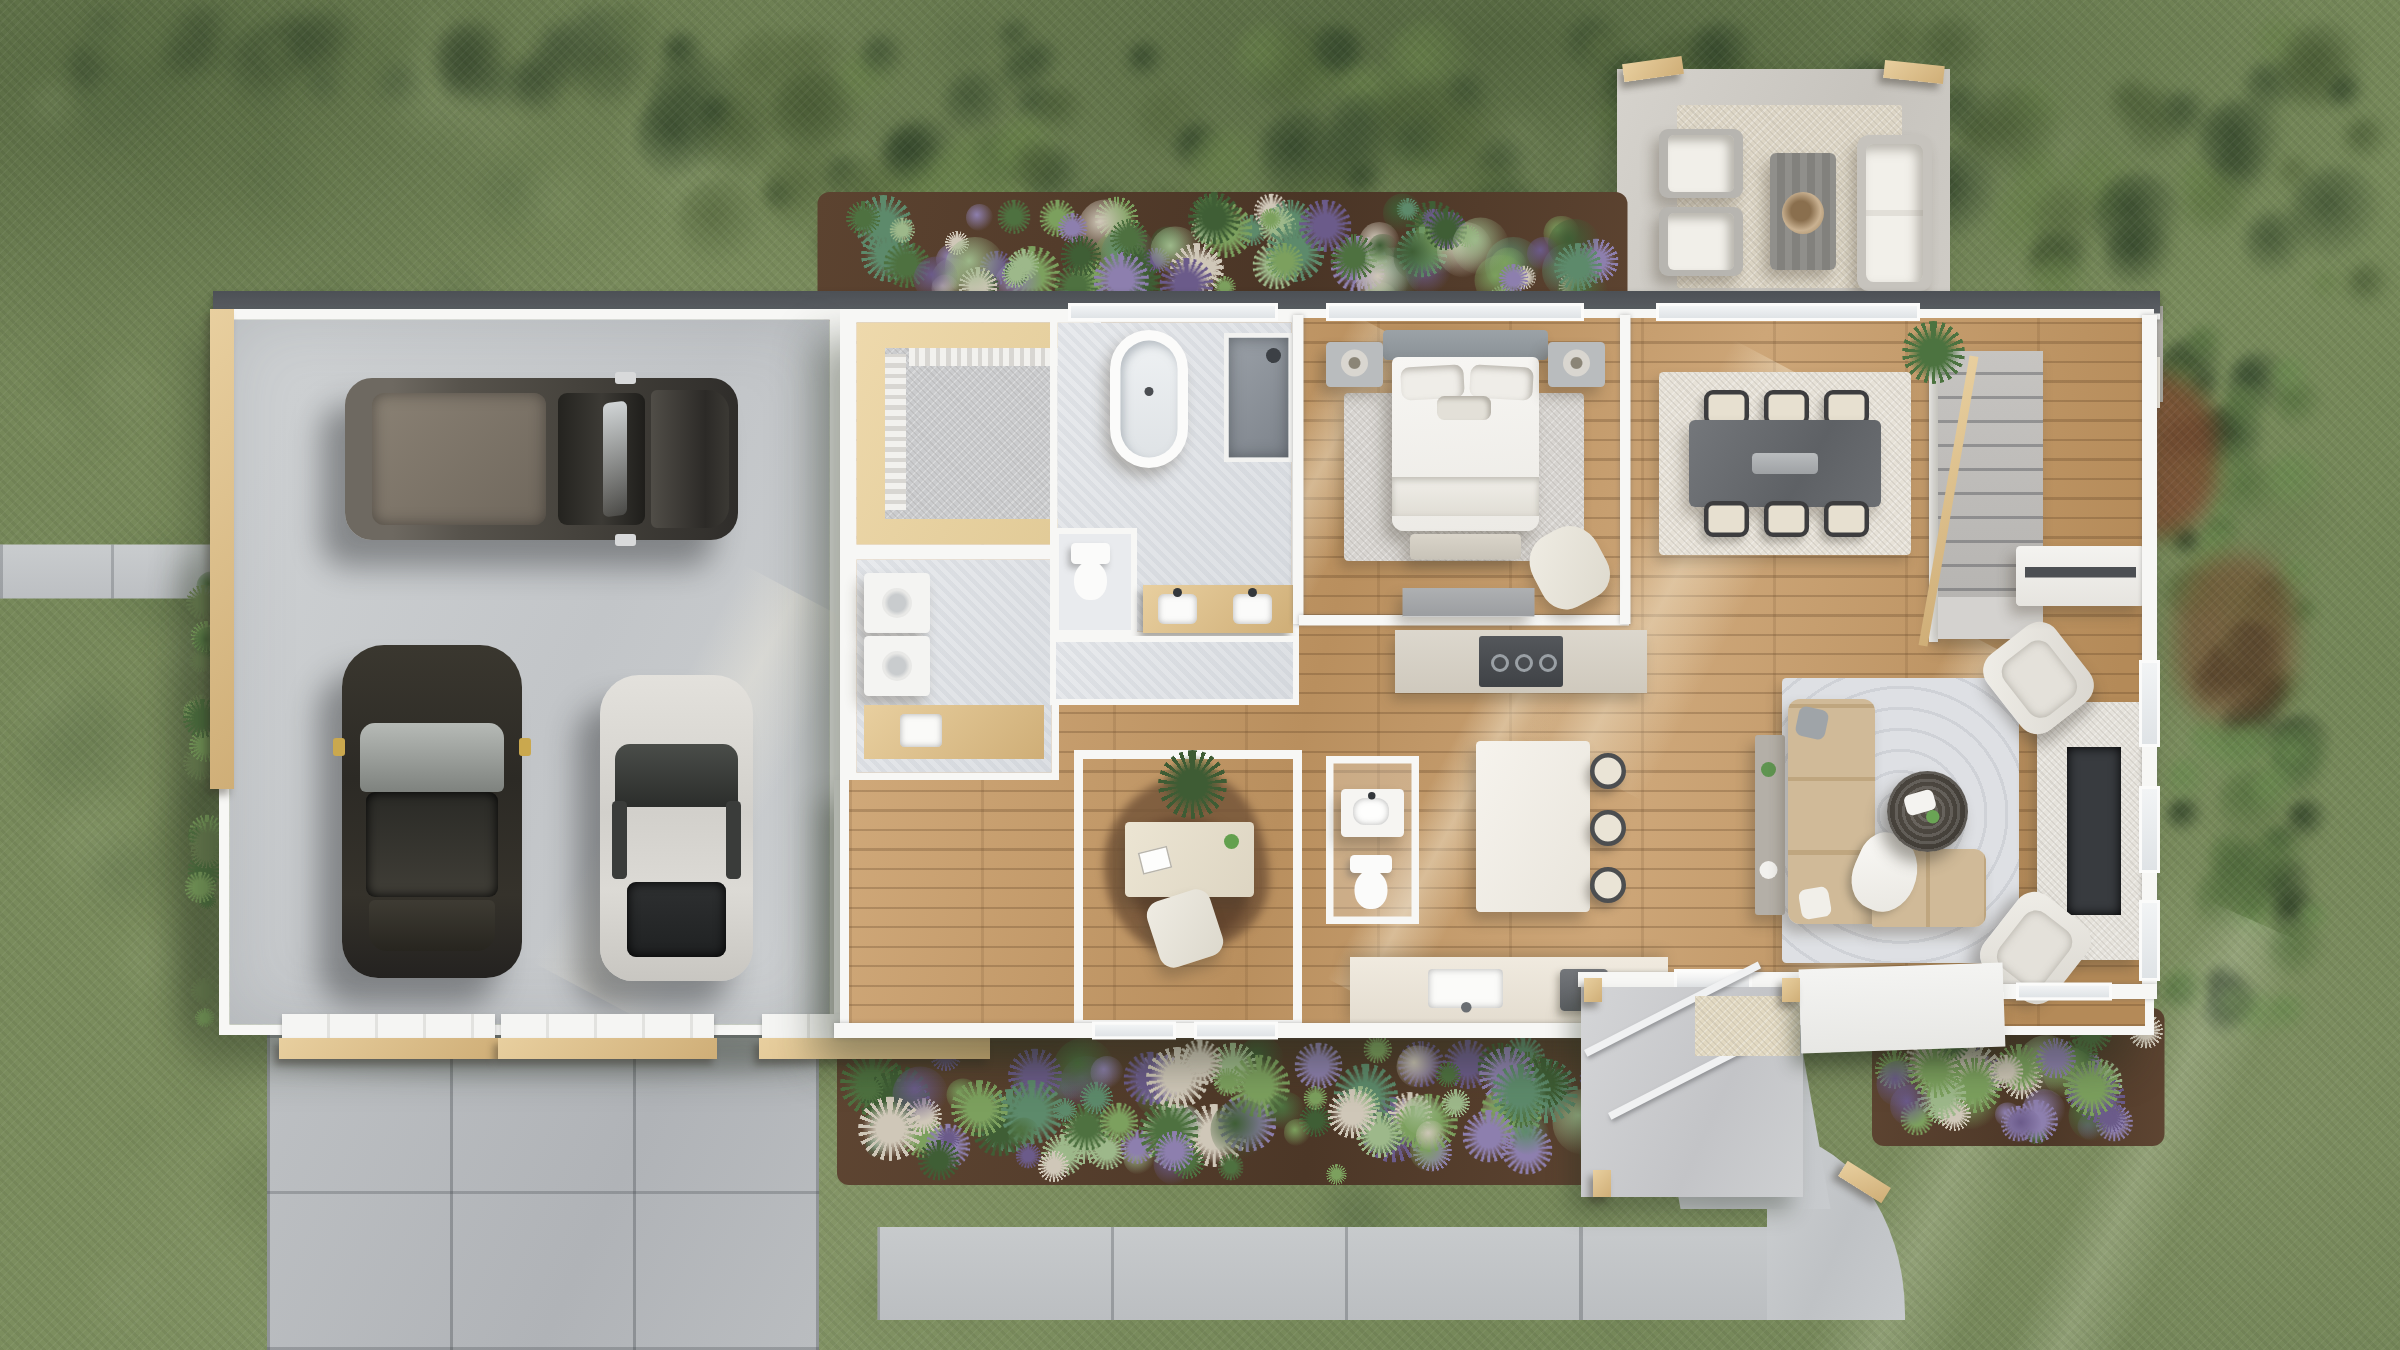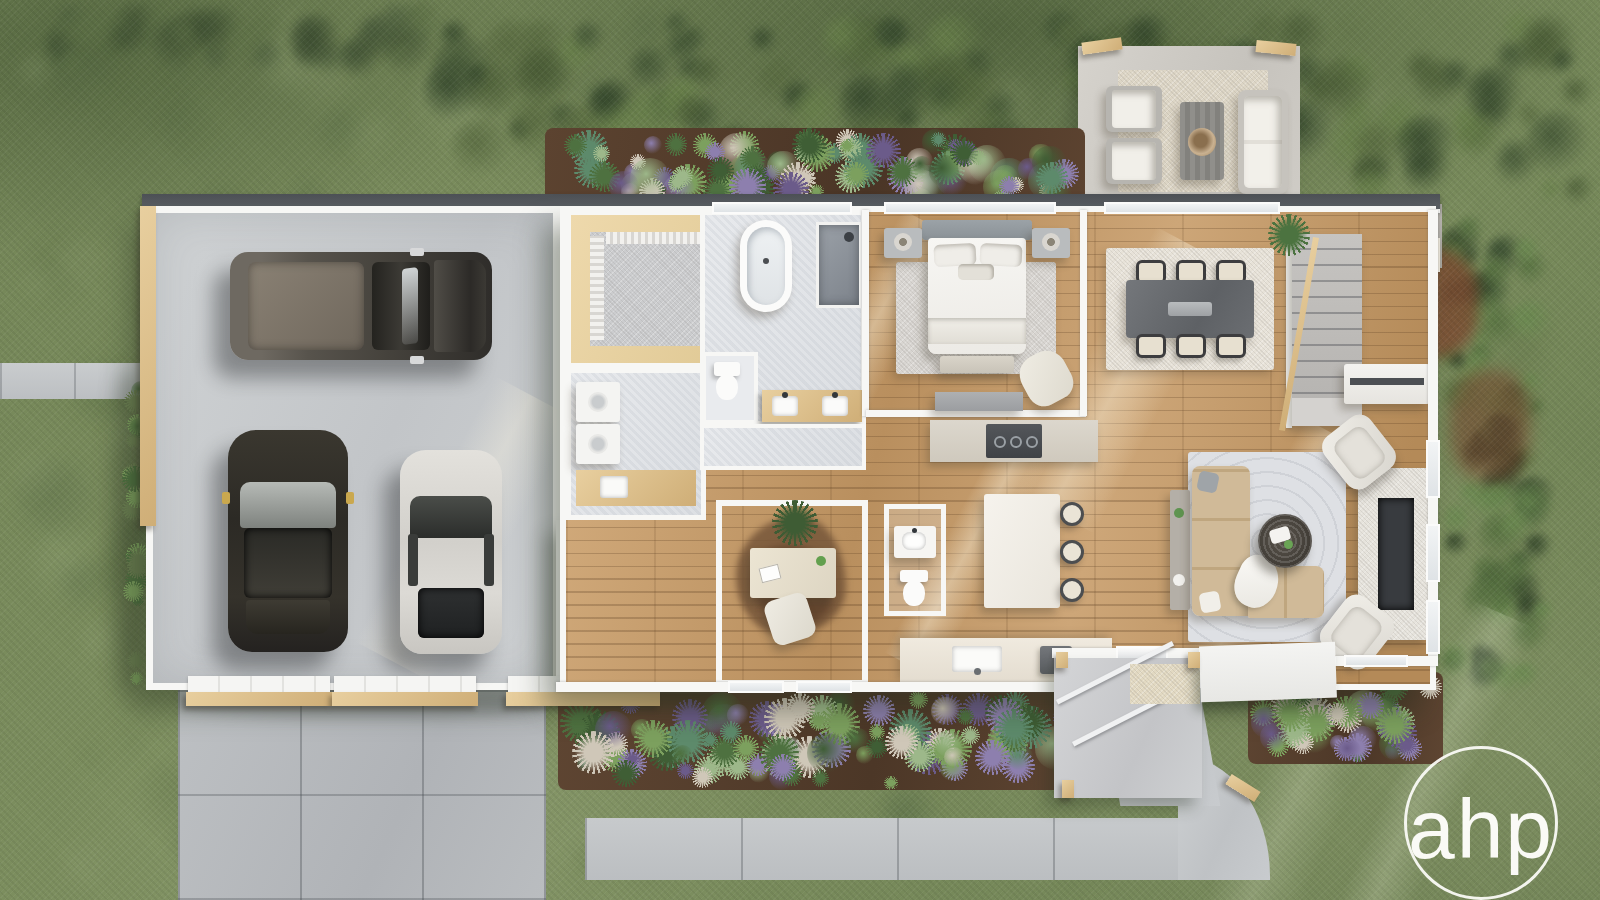--- a/index.html
+++ b/index.html
@@ -985,17 +985,14 @@
   <div class="abs" style="left:1054px;top:658px;width:148px;height:140px;background:linear-gradient(115deg,#d4d5d7,#c3c4c7 60%,#ced0d2);box-shadow:-8px 10px 14px rgba(38,48,30,.3);"></div>
   <div class="abs" style="left:1056px;top:700px;width:130px;height:5px;background:#f0f1f2;transform:rotate(-27deg);transform-origin:left top;box-shadow:0 2px 3px rgba(90,92,95,.5);"></div>
   <div class="abs" style="left:1072px;top:742px;width:130px;height:5px;background:#f0f1f2;transform:rotate(-27deg);transform-origin:left top;box-shadow:0 2px 3px rgba(90,92,95,.5);"></div>
   <div class="abs speck" style="left:1130px;top:664px;width:70px;height:40px;background-color:#e2d9c2;"></div>
   <div class="abs" style="left:1200px;top:644px;width:136px;height:56px;background:linear-gradient(#f4f4f2,#e7e7e4);transform:rotate(-2deg);box-shadow:-6px 8px 12px rgba(38,48,30,.4);"></div>
   <div class="abs post" style="left:1056px;top:652px;width:12px;height:16px;"></div>
   <div class="abs post" style="left:1188px;top:652px;width:12px;height:16px;"></div>
   <div class="abs post" style="left:1062px;top:780px;width:12px;height:18px;"></div>
   <div class="abs post" style="left:1226px;top:782px;width:34px;height:12px;transform:rotate(32deg);"></div>
 
-  <div class="logo" style="left:1404px;top:746px;width:148px;height:148px;">
-    <span style="font-size:84px;line-height:1;transform:translateY(6px);">ahp</span>
-  </div>
 
 </div>
 
 </body></html>

